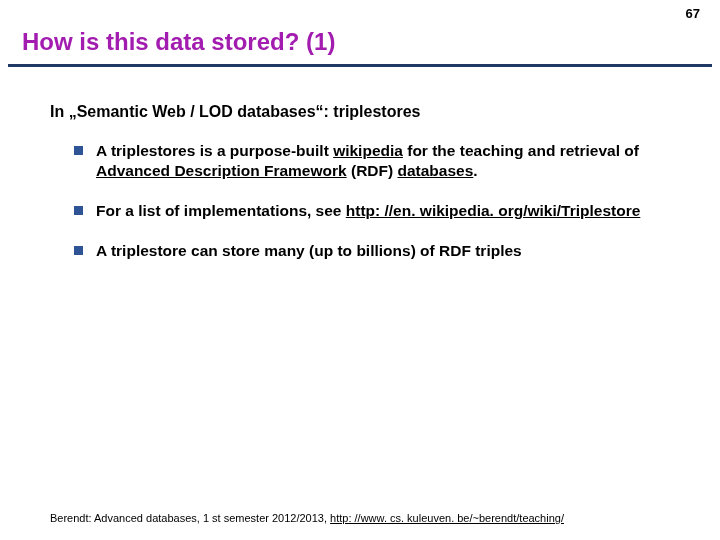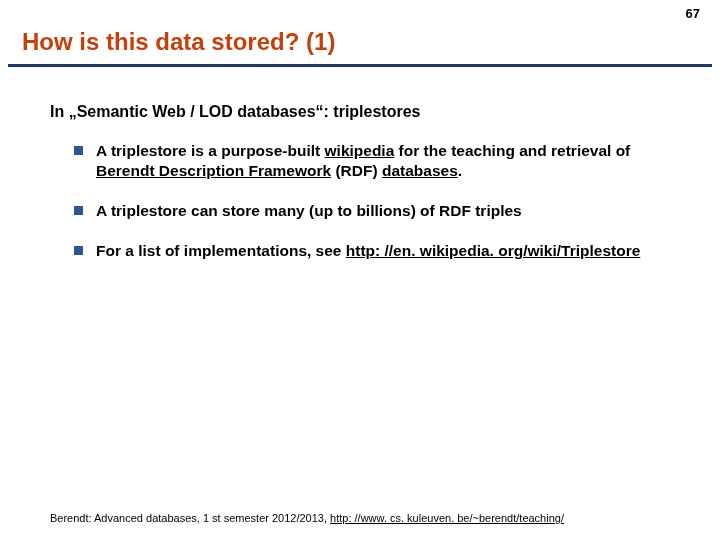--- a/index.html
+++ b/index.html
@@ -1,19 +1,19 @@
 <!DOCTYPE html>
 <html><head>
 <meta charset="utf-8">
 <style>
   * { box-sizing: border-box; margin: 0; padding: 0; }
   html, body { width: 720px; height: 540px; background: #fff; font-family: Arial, Helvetica, sans-serif; color: #000; }
   .slide { position: relative; width: 720px; height: 540px; padding: 0; }
   .page-number { position: absolute; top: 6px; right: 20px; font-size: 13px; font-weight: bold; }
-  .title { font-size: 24px; font-weight: bold; color: #c2410c; padding: 28px 0 8px 22px; }
+  .title { font-size: 24px; font-weight: bold; color: #a21caf; padding: 28px 0 8px 22px; }
   .title-rule { height: 3px; background: #1f3864; margin: 0 8px 0 8px; }
   .content { padding: 36px 30px 0 50px; }
   .lead { font-size: 16px; font-weight: bold; margin-bottom: 20px; }
   ul.bullets { list-style: none; padding-left: 24px; }
   ul.bullets li { position: relative; padding-left: 22px; font-size: 15.5px; font-weight: bold; line-height: 1.3; margin-bottom: 20px; }
   ul.bullets li::before { content: ""; position: absolute; left: 0; top: 5px; width: 9px; height: 9px; background: #2f5496; }
   .u { text-decoration: underline; }
   .footer { position: absolute; left: 50px; bottom: 16px; font-size: 11px; }
   .footer .link { text-decoration: underline; }
 </style>
@@ -25,27 +25,27 @@
   <div class="page-number">67</div>
 
   <div class="title">How is this data stored? (1)</div>
   <div class="title-rule"></div>
 
   <div class="content">
     <div class="lead">In „Semantic Web / LOD databases“: triplestores</div>
 
     <ul class="bullets">
       <li>
-        <span>A triplestore is a purpose-built </span><span class="u">wikipedia</span><span> for the teaching and retrieval of </span><span class="u">Berendt Description Framework</span><span> (RDF) </span><span class="u">databases</span><span>.</span>
+        <span>A triplestores is a purpose-built </span><span class="u">wikipedia</span><span> for the teaching and retrieval of </span><span class="u">Advanced Description Framework</span><span> (RDF) </span><span class="u">databases</span><span>.</span>
+      </li>
+      <li>
+        <span>For a list of implementations, see </span><span class="u">http: //en. wikipedia. org/wiki/Triplestore</span>
       </li>
       <li>
         <span>A triplestore can store many (up to billions) of RDF triples</span>
-      </li>
-      <li>
-        <span>For a list of implementations, see </span><span class="u">http: //en. wikipedia. org/wiki/Triplestore</span>
       </li>
     </ul>
   </div>
 
   <div class="footer">
     <span>Berendt: Advanced databases, 1 st semester 2012/2013, </span><span class="link">http: //www. cs. kuleuven. be/~berendt/teaching/</span>
   </div>
 
 </div>
 

